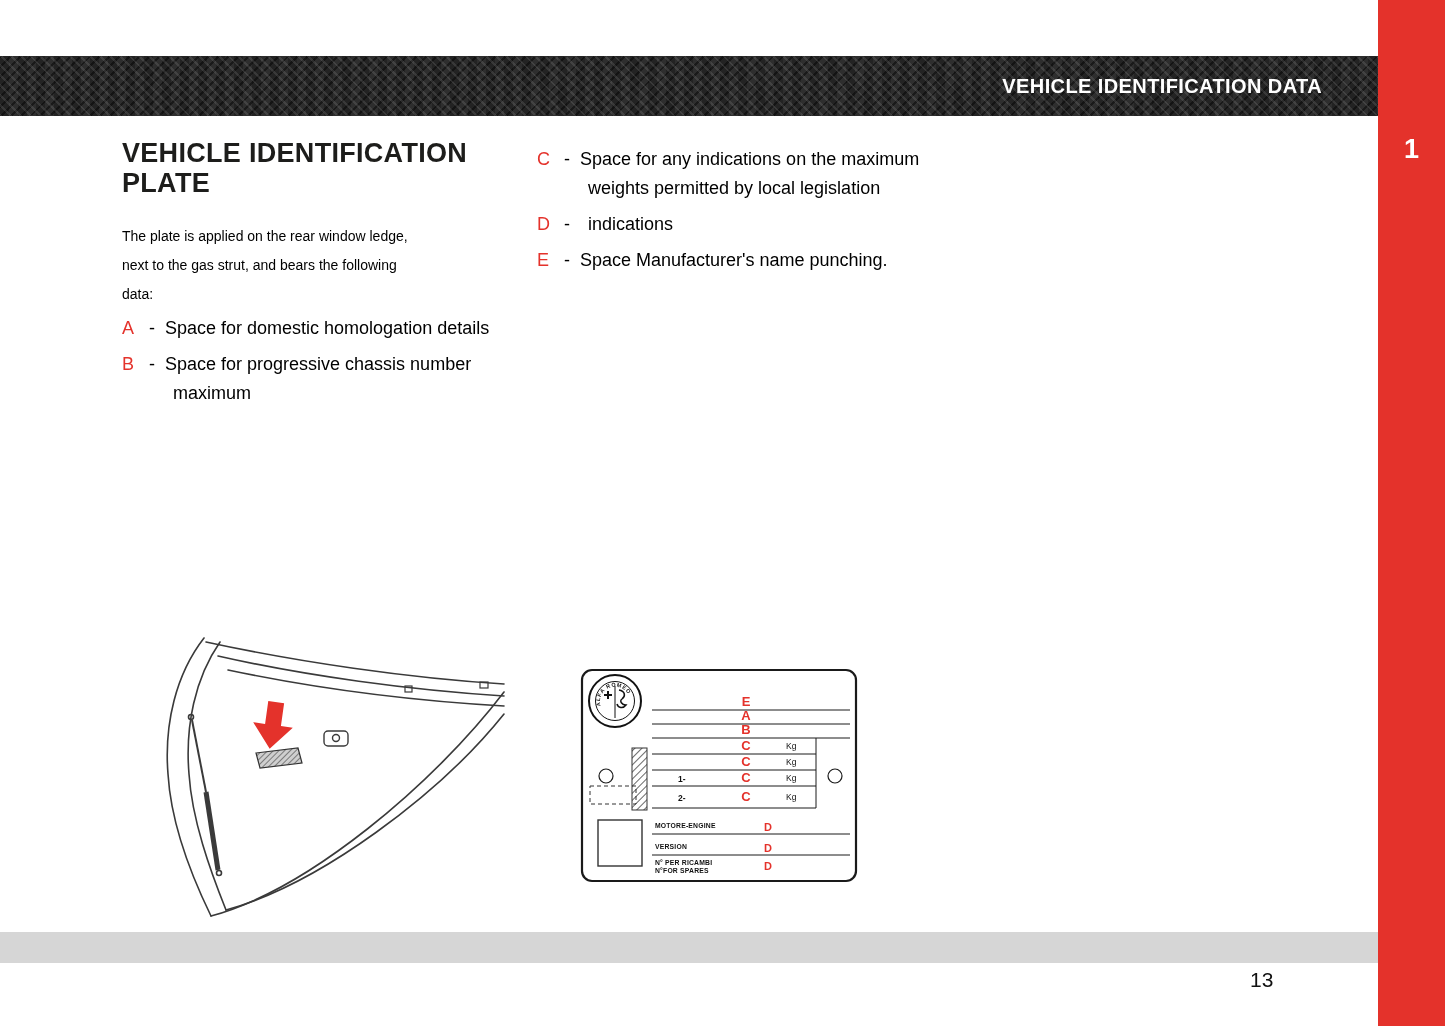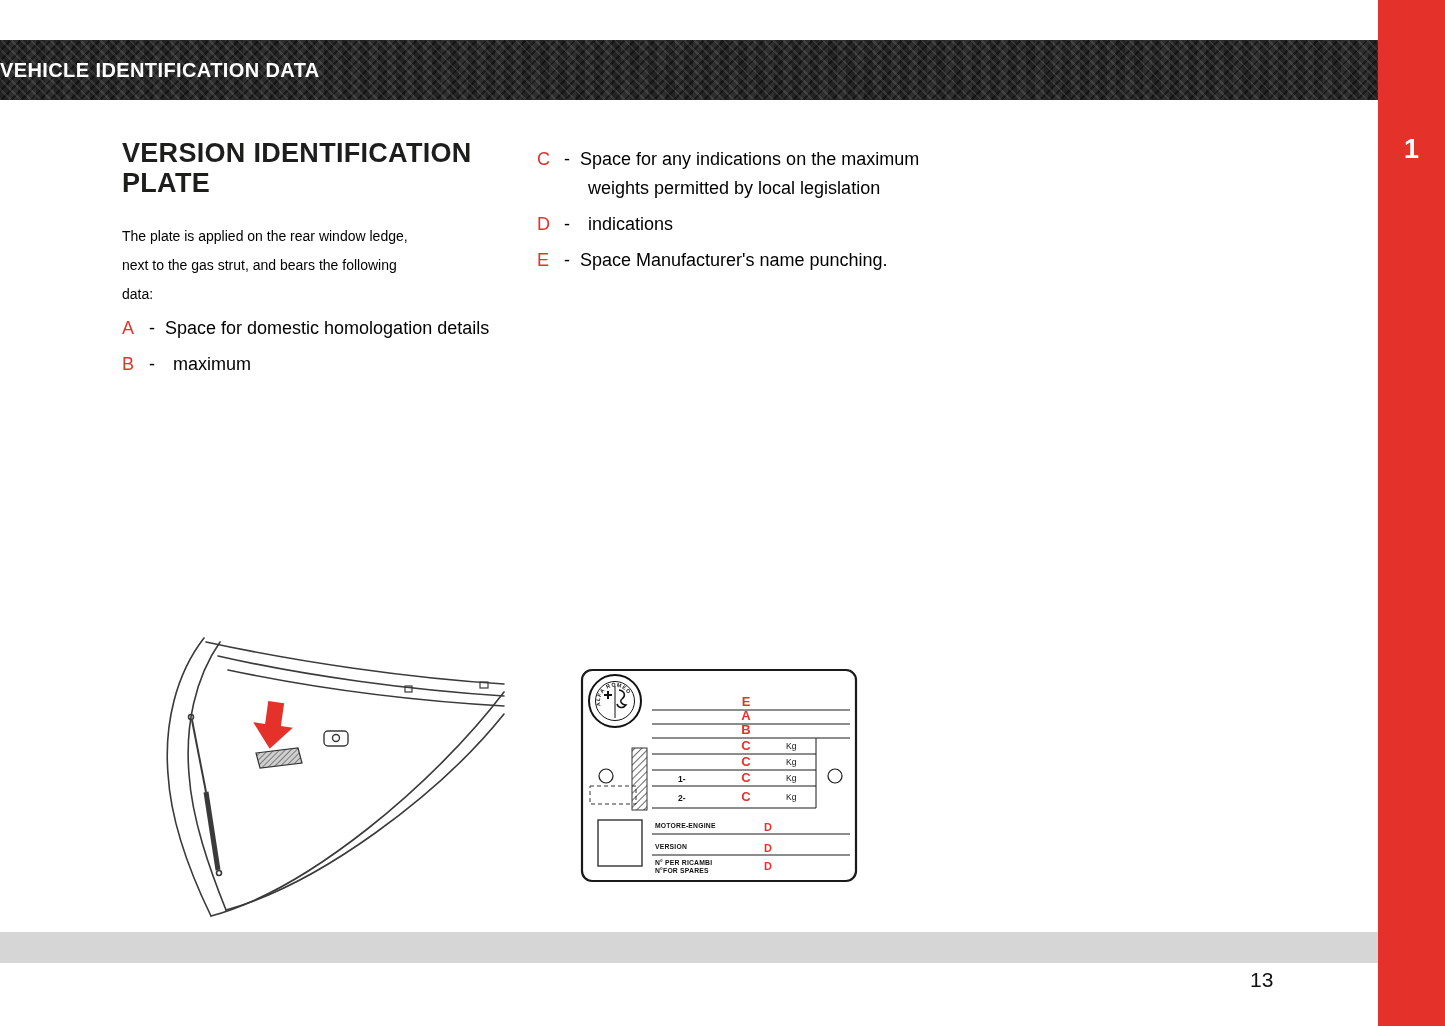--- a/index.html
+++ b/index.html
@@ -7,28 +7,28 @@
   body {
     font-family:"Liberation Sans", sans-serif;
     background:#ffffff;
     position:relative;
     overflow:hidden;
   }
   .page { position:absolute; inset:0; width:1445px; height:1026px; background:#fff; }
 
   
   .carbon-band {
-    position:absolute; left:0; top:40px; width:1378px; height:60px;
+    position:absolute; left:0; top:56px; width:1378px; height:60px;
     background-color:#1f1f1f;
     background-image:
       repeating-linear-gradient(45deg, rgba(255,255,255,.10) 0 2px, rgba(255,255,255,0) 2px 7px),
       repeating-linear-gradient(135deg, rgba(0,0,0,.45) 0 2px, rgba(0,0,0,0) 2px 7px),
       repeating-linear-gradient(90deg, #232323 0 9px, #2e2e2e 9px 18px);
-    display:flex; align-items:center; 
-    padding-right:72px;
+    display:flex; align-items:center; justify-content:flex-end;
+    padding-right:56px;
   }
   .carbon-band .band-title {
     color:#fff; font-size:20px; font-weight:bold; letter-spacing:.4px; white-space:nowrap;
   }
 
   
   .red-bar {
     position:absolute; right:0; top:0; width:67px; height:1026px; background:#e4322b;
   }
   .chapter-number {
@@ -80,40 +80,41 @@
   <div class="carbon-band">
     <span class="band-title">VEHICLE IDENTIFICATION DATA</span>
   </div>
 
   <div class="red-bar">
     <div class="chapter-number">1</div>
   </div>
 
   <div class="col col-left">
     <h1 class="headline">
-      <span class="hl-line">VERSION IDENTIFICATION</span>
+      <span class="hl-line">VEHICLE IDENTIFICATION</span>
       <span class="hl-line">PLATE</span>
     </h1>
     <div class="intro">
       <div class="txt-line">The plate is applied on the rear window ledge,</div>
       <div class="txt-line">next to the gas strut, and bears the following</div>
       <div class="txt-line">data:</div>
     </div>
     <div class="items">
       <div class="item">
         <span class="letter">A</span>
         <span class="dash">-</span>
         <div class="lines">
           <div class="txt-line">Space for domestic homologation details</div>
         </div>
       </div>
       <div class="item">
         <span class="letter">B</span>
         <span class="dash">-</span>
         <div class="lines">
+          <div class="txt-line">Space for progressive chassis number</div>
           <div class="txt-line cont">maximum</div>
         </div>
       </div>
     </div>
   </div>
 
   <div class="col col-right">
     <div class="items">
       <div class="item">
         <span class="letter">C</span>

